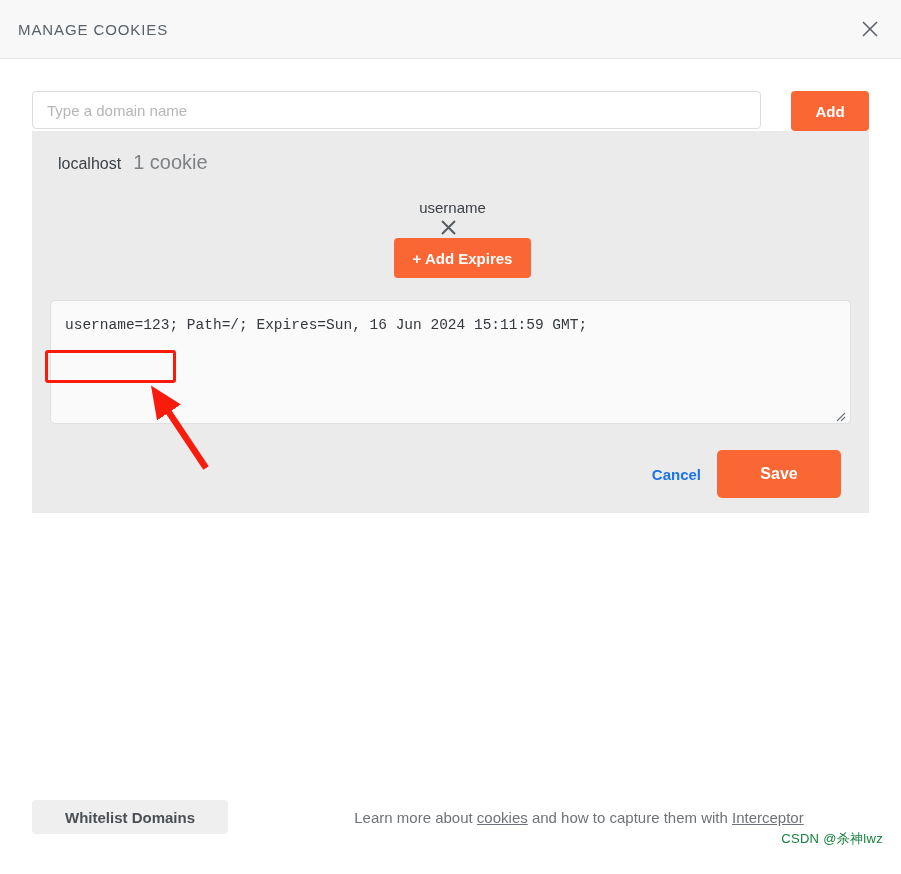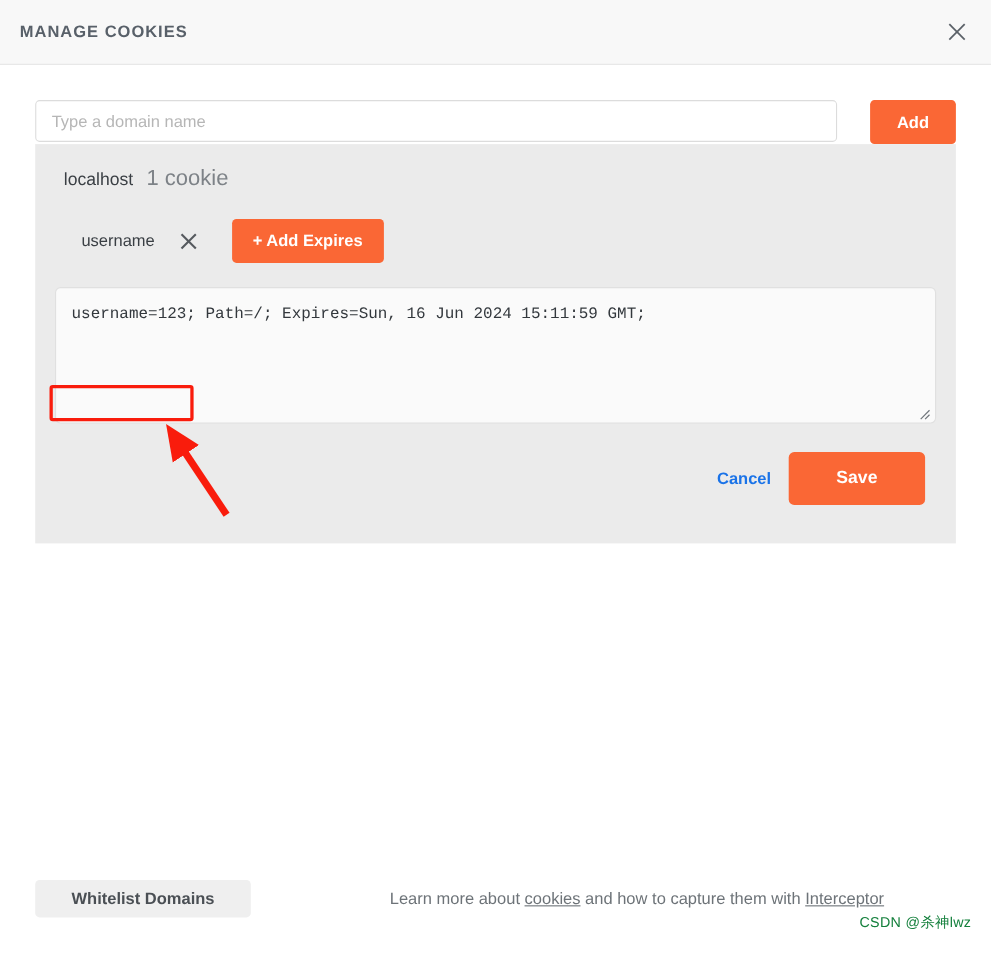--- a/index.html
+++ b/index.html
@@ -23,21 +23,21 @@
     display: flex;
     align-items: center;
     justify-content: space-between;
     padding: 0 18px 0 18px;
     box-sizing: border-box;
   }
   .header-title {
     font-size: 15px;
     letter-spacing: 0.9px;
     color: #586069;
-    font-weight: 700;
+    font-weight: 400;
     text-transform: uppercase;
   }
   .close-x {
     width: 26px;
     height: 26px;
     display: flex;
     align-items: center;
     justify-content: center;
     cursor: pointer;
     color: #5b6168;
@@ -115,21 +115,21 @@
     display: flex;
     align-items: center;
     justify-content: center;
     color: #5b6168;
     cursor: pointer;
   }
 
   
   .cookie-panel {
     background: #ebebeb;
-    padding: 16px 18px 35px 18px;
+    padding: 16px 18px 15px 18px;
     box-sizing: border-box;
   }
   .domain-head {
     display: flex;
     align-items: baseline;
     gap: 12px;
     padding: 4px 4px 0 8px;
   }
   .domain-name {
     font-size: 16px;
@@ -139,20 +139,21 @@
     font-size: 20px;
     color: #7d8287;
   }
 
   .cookie-row {
     display: flex;
     align-items: center;
     margin-top: 25px;
     padding-left: 24px;
     gap: 0;
+    flex-direction: column;
   }
   .cookie-name {
     font-size: 15px;
     color: #3a3f44;
     margin-right: 20px;
   }
   .cookie-del {
     width: 22px;
     height: 22px;
     display: flex;

